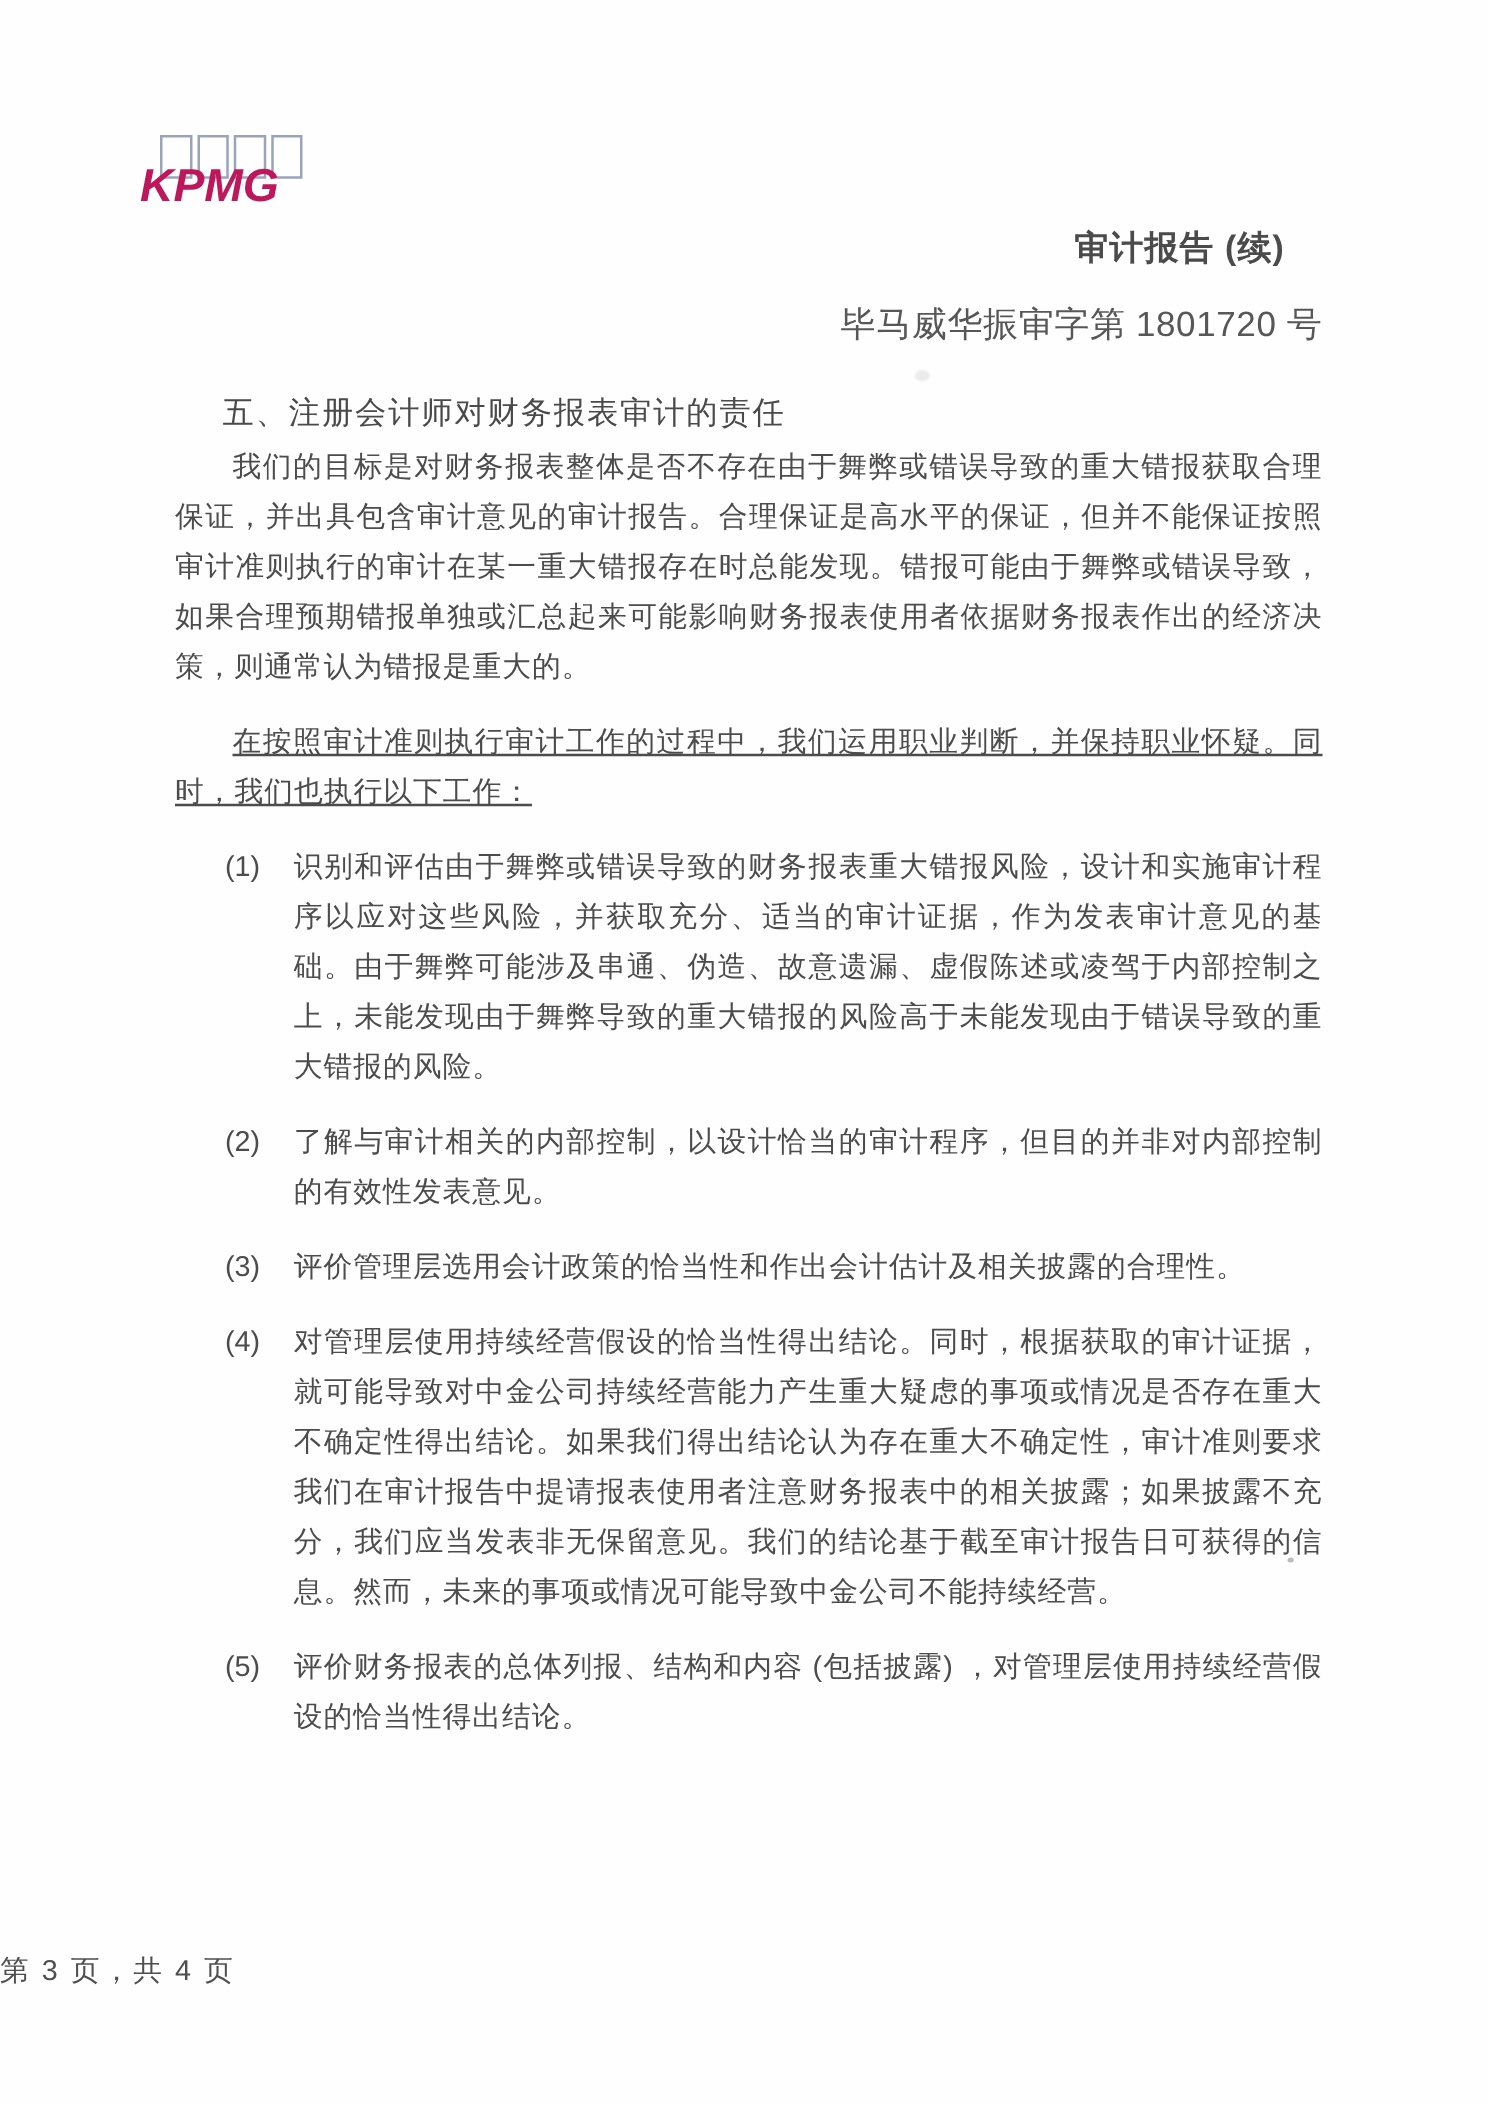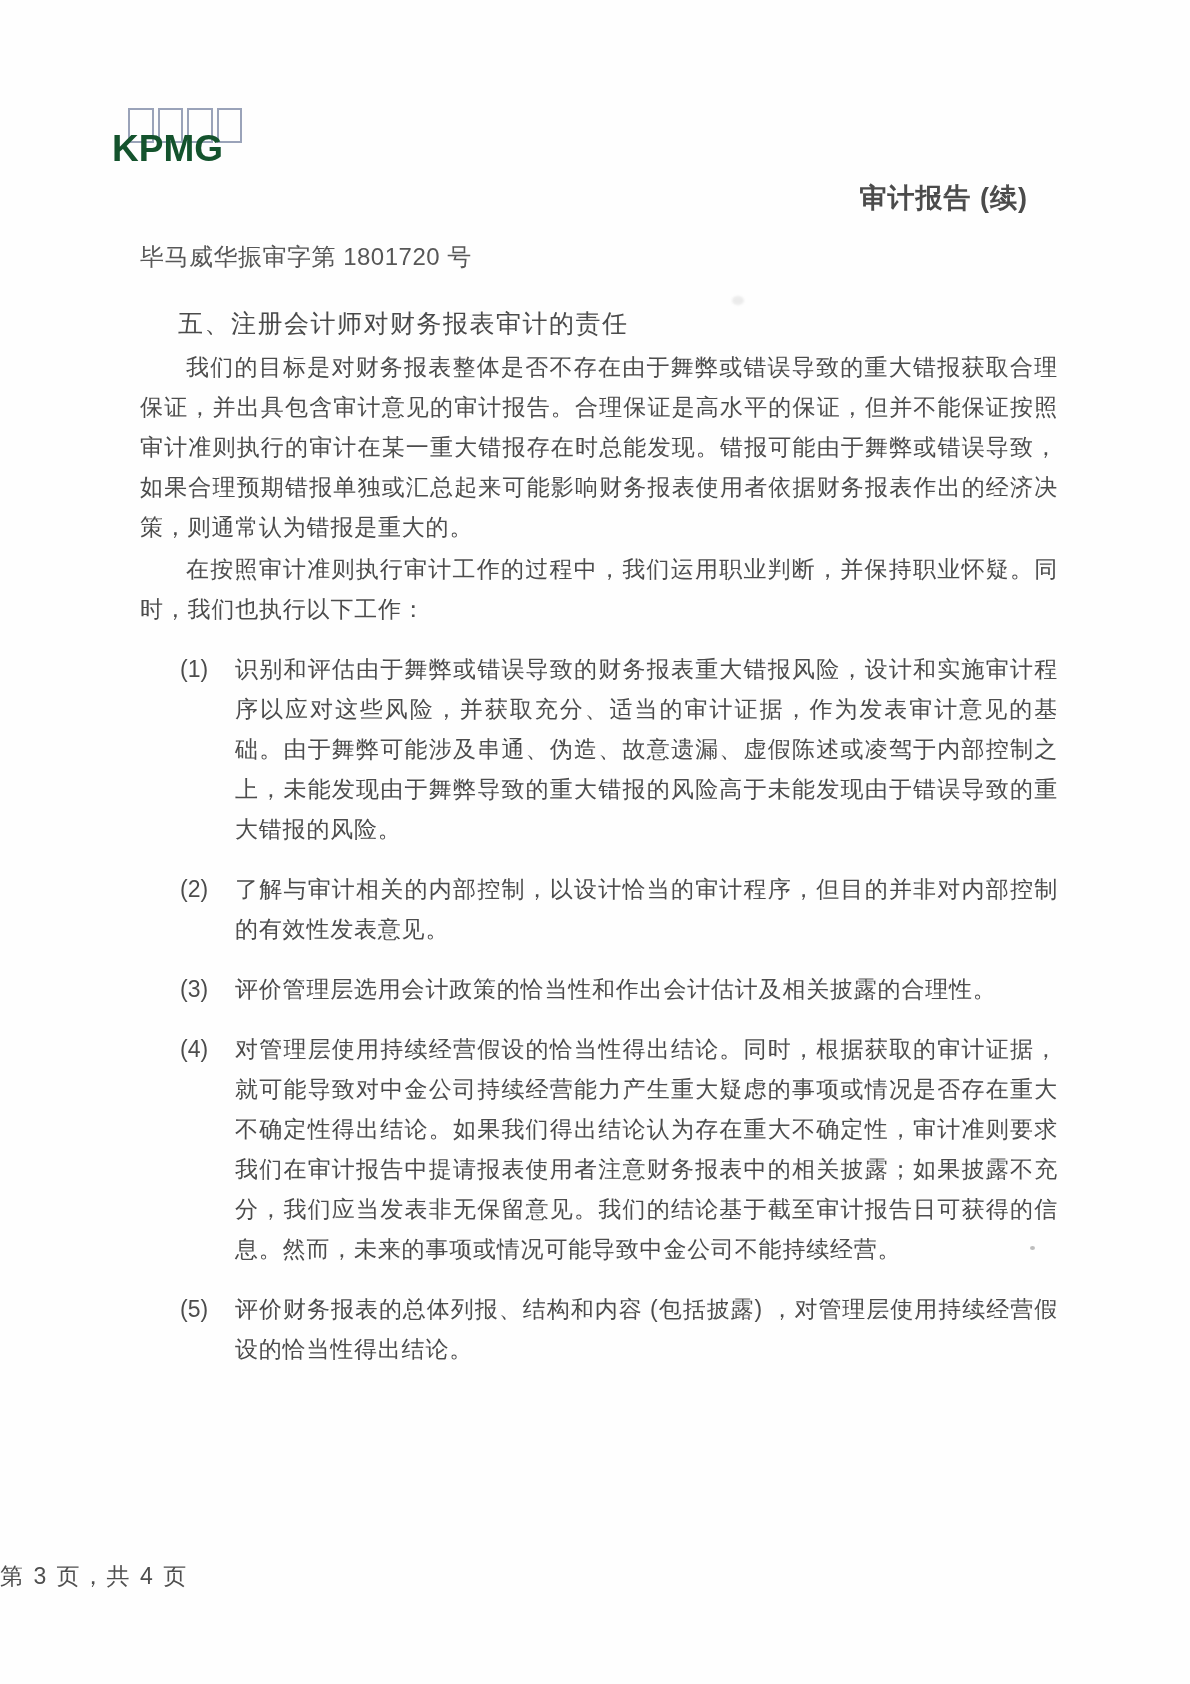--- a/index.html
+++ b/index.html
@@ -31,23 +31,24 @@
   }
   .logo-squares .sq {
     width: 23px;
     height: 31px;
     border: 2px solid #9aa3b9;
     background: transparent;
   }
   .logo-text {
     margin-top: -13px;
     font-weight: bold;
+    font-style: italic;
     font-size: 37px;
     letter-spacing: 0px;
-    color: #14532d;
+    color: #be185d;
     line-height: 1;
   }
 
   
   .content {
     position: absolute;
     left: 140px;
     top: 0;
     width: 918px;
   }
@@ -55,21 +56,22 @@
     margin-top: 180px;
     text-align: right;
     transform: translateX(-30px);
     font-size: 27px;
     font-weight: bold;
     color: #4b4b4b;
     letter-spacing: 1px;
   }
   .doc-ref {
     margin-top: 25px;
-    font-size: 24px;
+    text-align: right;
+    font-size: 28px;
     color: #575757;
     letter-spacing: 0.5px;
   }
   .section-heading {
     margin-top: 34px;
     padding-left: 38px;
     font-size: 25px;
     font-weight: normal;
     color: #4a4a4a;
     letter-spacing: 1.5px;
@@ -78,21 +80,21 @@
   .para {
     margin: 0;
     font-size: 23px;
     line-height: 40px;
     letter-spacing: 0.8px;
     text-align: justify;
     text-indent: 2em;
     color: #4c4c4c;
   }
   .para-1 { margin-top: 7px; }
-  .para-2 { margin-top: 2px; }
+  .para-2 { margin-top: 20px; text-decoration: underline; }
 
   .work-list {
     margin-top: 20px;
   }
   .list-item {
     position: relative;
     margin-top: 20px;
     padding-left: 95px;
     font-size: 23px;
     line-height: 40px;

